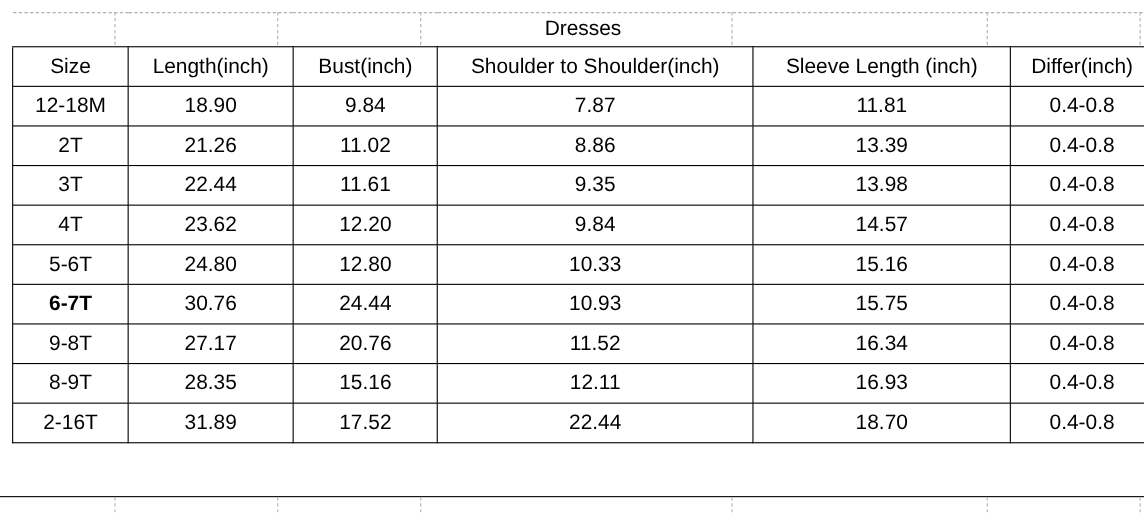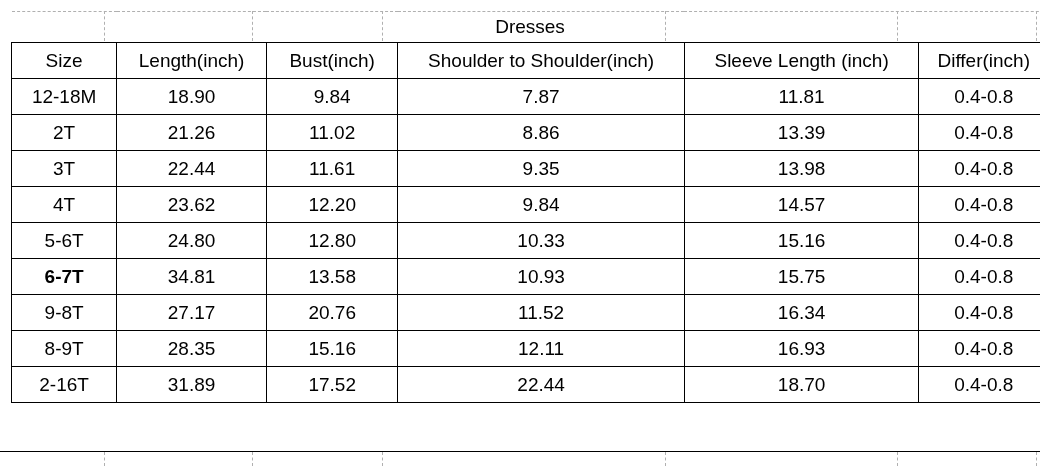--- a/index.html
+++ b/index.html
@@ -165,22 +165,22 @@
         <tr>
           <td>5-6T</td>
           <td>24.80</td>
           <td>12.80</td>
           <td>10.33</td>
           <td>15.16</td>
           <td>0.4-0.8</td>
         </tr>
         <tr>
           <td class="selected-cell">6-7T</td>
-          <td>34.81</td>
-          <td>13.58</td>
+          <td>30.76</td>
+          <td>24.44</td>
           <td>10.93</td>
           <td>15.75</td>
           <td>0.4-0.8</td>
         </tr>
         <tr>
           <td>9-8T</td>
           <td>27.17</td>
           <td>20.76</td>
           <td>11.52</td>
           <td>16.34</td>

